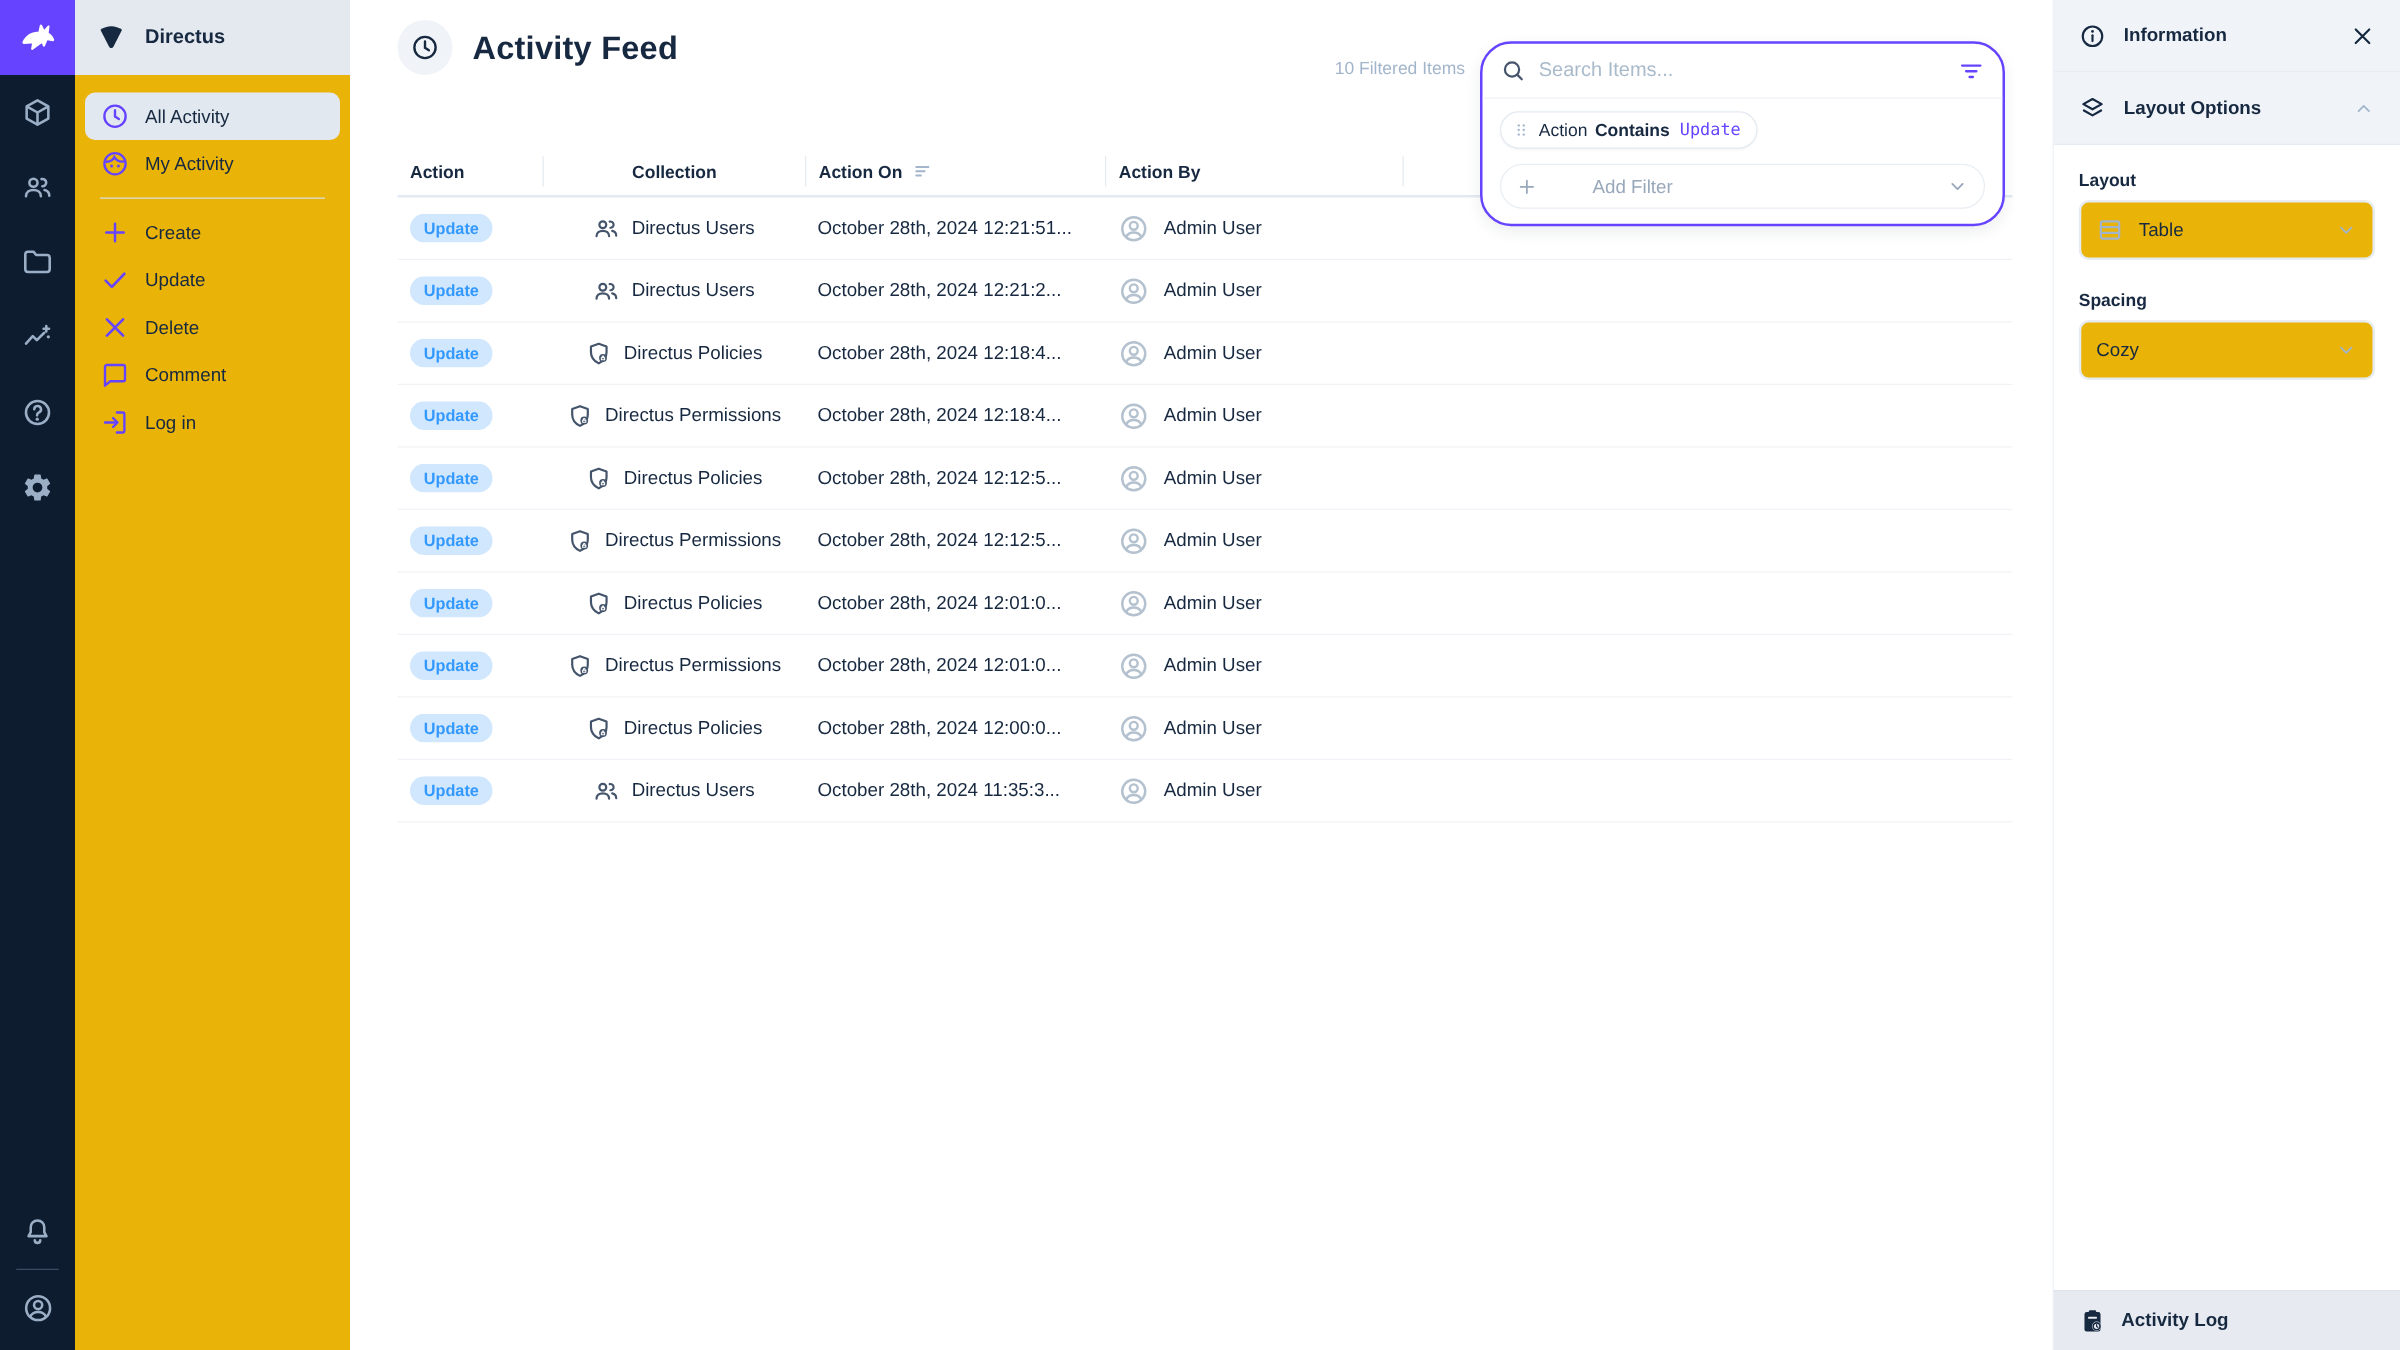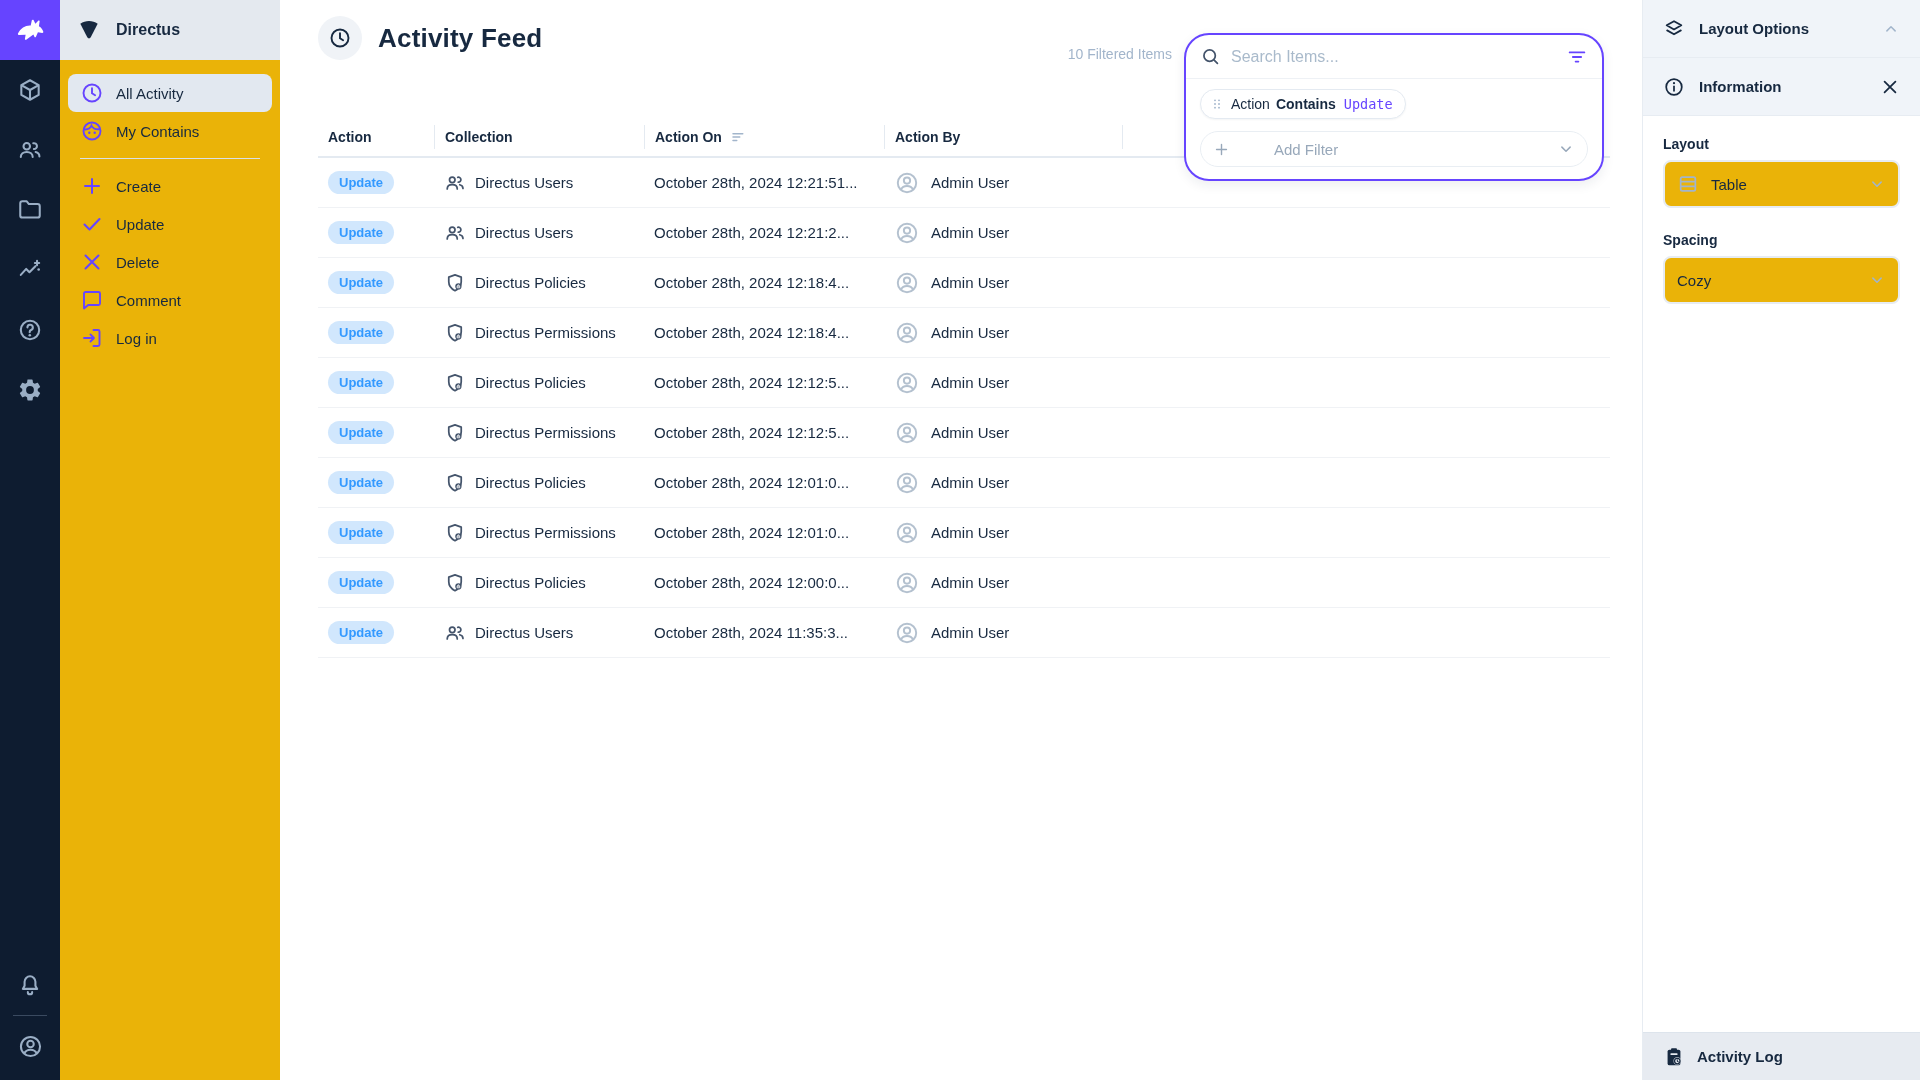--- a/index.html
+++ b/index.html
@@ -54,21 +54,21 @@
   .add-filter-row { margin:8px 14px 12px 14px; height:36px; border:1px solid #E9EEF3; border-radius:18px; display:flex; align-items:center; padding:0 12px; color:#98A8BA; cursor:pointer;gap:36px; }
   .add-filter-row .af-label { font-size:15px; margin-left:8px; }
   .add-filter-row .af-spacer { flex:1; }
 
   
   .table { margin:42px 32px 0 38px; }
   .thead { display:flex; height:40px; align-items:center; border-bottom:2px solid #E4EAF1; }
   .th { font-size:14px; font-weight:700; color:#172940; display:flex; align-items:center; height:24px; padding:0 10px; }
   .th + .th { border-left:1px solid #E4EAF1; }
   .c-action { width:116px; flex:0 0 116px; }
-  .c-coll   { width:210px; flex:0 0 210px; }
+  .c-coll   { width:210px; flex:0 0 210px;justify-content:center; }
   .c-on     { width:240px; flex:0 0 240px; }
   .c-by     { width:238px; flex:0 0 238px; }
   .c-fill   { flex:1; }
   .sort-icon { margin-left:8px; color:#A2B5CB; }
   .trow { display:flex; align-items:center; height:50px; border-bottom:1px solid #F0F2F5; cursor:pointer; }
   .td { padding:0 10px; display:flex; align-items:center; overflow:hidden; white-space:nowrap; }
   .badge { background:#D1E7FD; color:#3399FF; font-size:13px; font-weight:600; padding:4px 11px; border-radius:13px; }
   .coll-icon { color:#44546B; margin-right:9px; flex:0 0 22px; }
   .cell-text { font-size:15px; color:#172940; }
   .avatar-icon { color:#B4C1CF; margin-right:11px; flex:0 0 26px; }
@@ -331,21 +331,21 @@
           </svg>
         </span>
       <span class="ni-label">All Activity</span>
     </div>
     <div class="nav-item">
       <span class="ni-icon">
           <svg width="24" height="24">
             <use href="#i-face"></use>
           </svg>
         </span>
-      <span class="ni-label">My Contains</span>
+      <span class="ni-label">My Activity</span>
     </div>
     <div class="nav-divider"></div>
     <div class="nav-item">
       <span class="ni-icon">
           <svg width="24" height="24">
             <use href="#i-plus"></use>
           </svg>
         </span>
       <span class="ni-label">Create</span>
     </div>
@@ -717,43 +717,43 @@
             </svg>
           </span>
           <span class="cell-text">Admin User</span>
         </div>
       <div class="td c-fill"></div>
     </div>
   </div>
 </main>
 
 <aside class="sidebar">
+  <div class="sb-row info">
+    <span class="sb-icon">
+        <svg width="22" height="22">
+          <use href="#i-info"></use>
+        </svg>
+      </span>
+    <span class="sb-title">Information</span>
+    <span class="sb-close">
+        <svg width="20" height="20">
+          <use href="#i-close"></use>
+        </svg>
+      </span>
+  </div>
   <div class="sb-row accordion">
     <span class="sb-icon">
         <svg width="22" height="22">
           <use href="#i-layers"></use>
         </svg>
       </span>
     <span class="sb-title">Layout Options</span>
     <span class="sb-chevron">
         <svg width="18" height="18">
           <use href="#i-chevron-up"></use>
-        </svg>
-      </span>
-  </div>
-  <div class="sb-row info">
-    <span class="sb-icon">
-        <svg width="22" height="22">
-          <use href="#i-info"></use>
-        </svg>
-      </span>
-    <span class="sb-title">Information</span>
-    <span class="sb-close">
-        <svg width="20" height="20">
-          <use href="#i-close"></use>
         </svg>
       </span>
   </div>
   <div class="sb-body">
     <div class="field-label">Layout</div>
     <div class="select">
       <span class="sel-icon">
           <svg width="22" height="22">
             <use href="#i-table-rows"></use>
           </svg>

